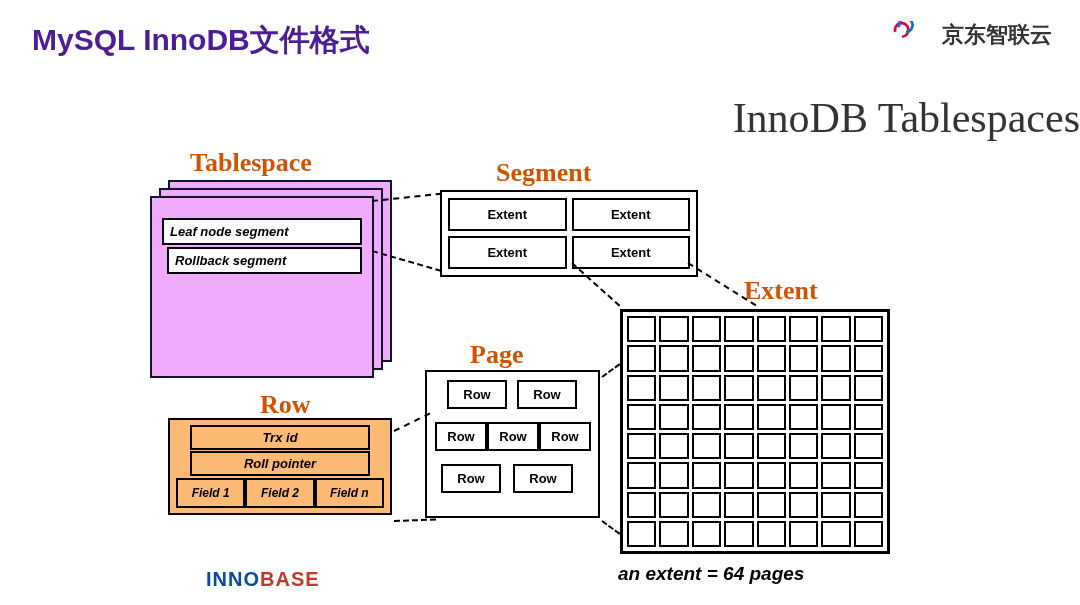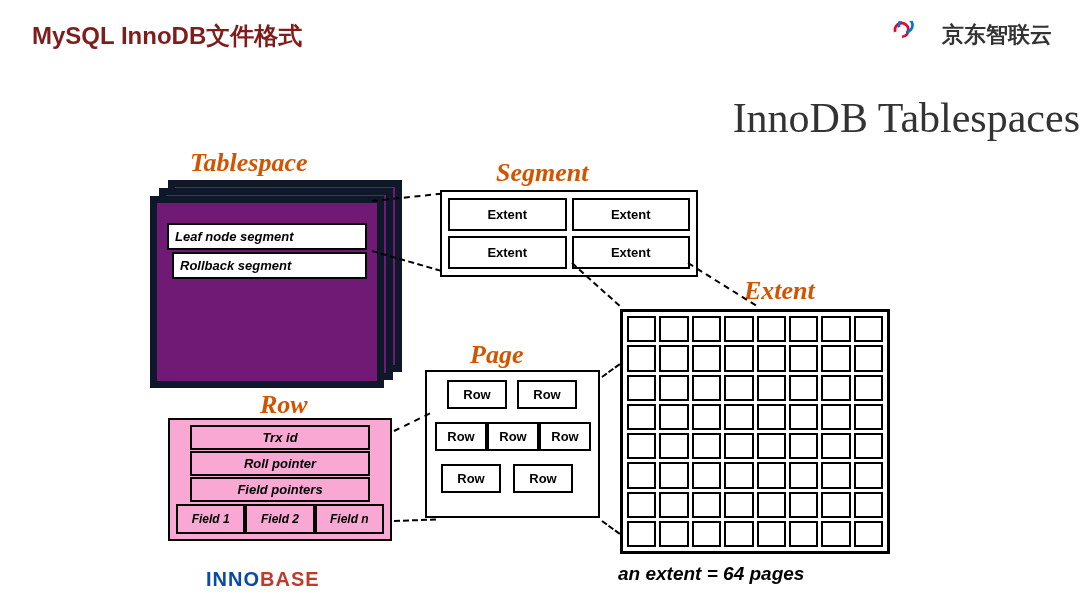--- a/index.html
+++ b/index.html
@@ -1,24 +1,24 @@
 <!DOCTYPE html>
 <html><head>
 <meta charset="utf-8">
 <style>
   html,body{margin:0;padding:0;width:1080px;height:605px;background:#fff;font-family:Arial,Helvetica,sans-serif;overflow:hidden}
-  .page-title{position:absolute;top:20px;left:32px;font-weight:700;font-size:24px;color:#7f1d1d}
+  .page-title{position:absolute;top:20px;left:32px;font-weight:700;font-size:30px;color:#4c1d95}
   .brand{position:absolute;top:20px;right:28px;font-weight:700;font-size:22px;color:#333;display:flex;align-items:center;gap:21px}
   .brand-icon svg{width:34px;height:22px}
   .main-title{position:absolute;top:94px;left:0;width:100%;text-align:right;font-size:42px;color:#333;font-family:Georgia,serif}
-  .lbl{position:absolute;color:#d35400;font-style:italic;font-weight:700;font-size:26px;font-family:Georgia,serif}
+  .lbl{position:absolute;color:#d35400;font-weight:700;font-size:26px;font-family:Georgia,serif}
 
   
   .ts-stack{position:absolute;top:180px;left:150px;width:240px;height:190px}
-  .ts-card{position:absolute;background:#701a75;border:7px solid #0f172a;width:220px;height:178px}
+  .ts-card{position:absolute;background:#f0abfc;border:2px solid #0f172a;width:220px;height:178px}
   .ts-card.c1{top:0;left:18px}
   .ts-card.c2{top:8px;left:9px}
   .ts-card.c3{top:16px;left:0}
   .ts-item{background:#fff;border:2px solid #000;font-size:13px;font-weight:700;font-style:italic;padding:4px 6px;text-align:left}
   .ts-item.a{margin:20px 10px 2px 10px}
   .ts-item.b{margin:0 10px 44px 10px}
   .ts-item.c{margin:0 10px 10px 15px}
 
   
   .seg-box{position:absolute;top:190px;left:440px;width:242px;border:2px solid #000;padding:6px;display:grid;grid-template-columns:1fr 1fr;gap:5px;background:#fff}
@@ -30,21 +30,21 @@
   .extent-note{position:absolute;top:563px;left:618px;font-style:italic;font-weight:700;font-size:19px}
 
   
   .page-box{position:absolute;top:370px;left:425px;width:175px;height:148px;border:2px solid #000;background:#fff;padding:6px;box-sizing:border-box}
   .pr{border:2px solid #000;text-align:center;font-weight:700;font-size:13px;padding:5px 0;position:absolute}
   .pr.r1{top:8px;left:20px;width:56px}.pr.r2{top:8px;left:90px;width:56px}
   .pr.r3{top:50px;left:8px;width:48px}.pr.r4{top:50px;left:60px;width:48px}.pr.r5{top:50px;left:112px;width:48px}
   .pr.r6{top:92px;left:14px;width:56px}.pr.r7{top:92px;left:86px;width:56px}
 
   
-  .row-box{position:absolute;top:418px;left:168px;width:224px;border:2px solid #000;background:#f9a8d4;padding:4px;box-sizing:border-box}
+  .row-box{position:absolute;top:418px;left:168px;width:224px;border:2px solid #000;background:#fdba74;padding:4px;box-sizing:border-box}
   .row-line{border:2px solid #000;text-align:center;font-weight:700;font-style:italic;font-size:13px;padding:3px 0;margin:1px 16px}
   .field-row{display:flex;margin:2px 2px 1px 2px}
   .field-row div{flex:1;border:2px solid #000;text-align:center;font-weight:700;font-style:italic;font-size:12px;padding:6px 0}
 
   .innobase{position:absolute;top:568px;left:206px;font-weight:900;font-size:20px;letter-spacing:1px}
   .innobase .a{color:#0b4aa2}.innobase .b{color:#c0392b}
 
   .dash{position:absolute;border-top:2px dashed #000;height:0;transform-origin:left center}
 </style>
 </head>
@@ -160,21 +160,20 @@
   <div class="pr r3">Row</div>
   <div class="pr r4">Row</div>
   <div class="pr r5">Row</div>
   <div class="pr r6">Row</div>
   <div class="pr r7">Row</div>
 </div>
 
 <div class="row-box">
   <div class="row-line">Trx id</div>
   <div class="row-line">Roll pointer</div>
-  <div class="row-line">Field pointers</div>
   <div class="field-row">
     <div>Field 1</div>
     <div>Field 2</div>
     <div>Field n</div>
   </div>
 </div>
 
 <div class="innobase">
   <span class="a">INNO</span><span class="b">BASE</span>
 </div>

